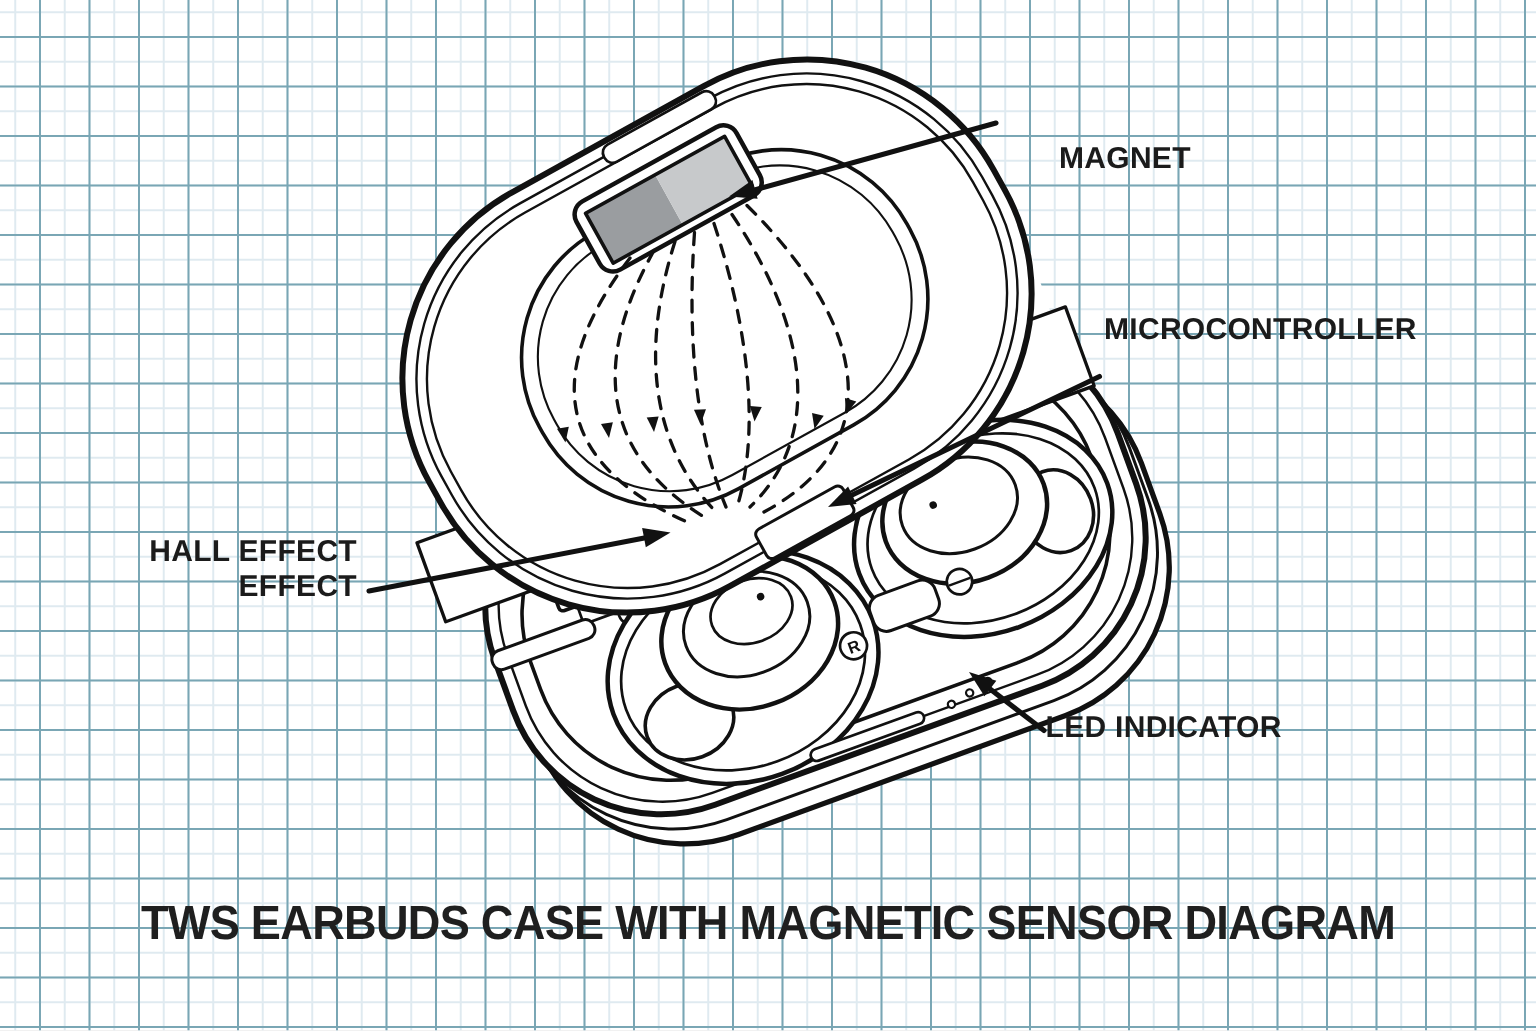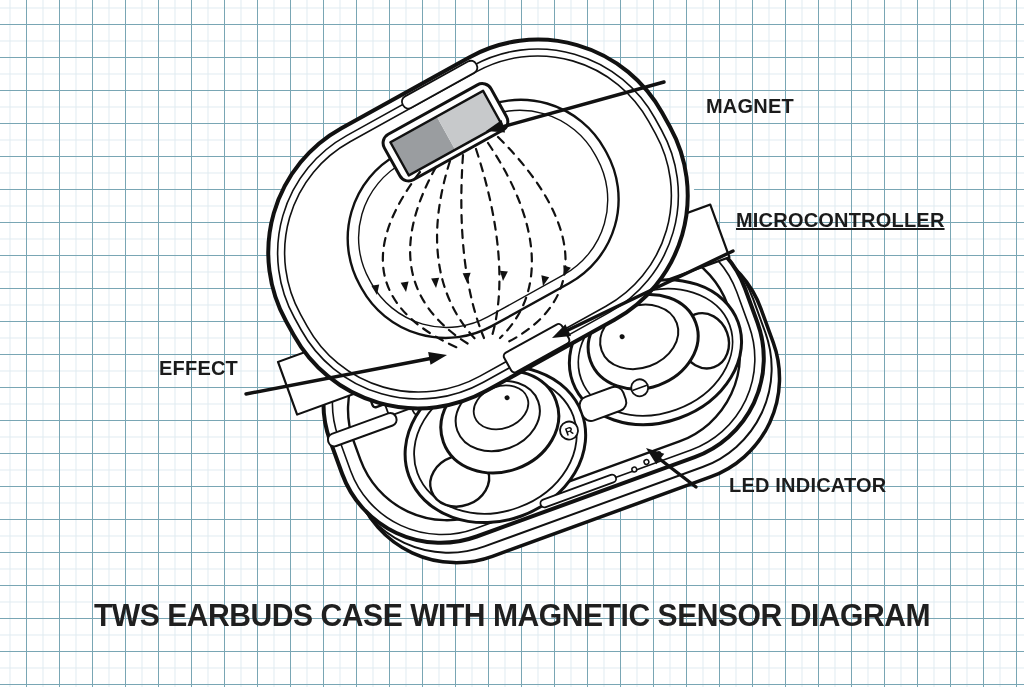--- a/index.html
+++ b/index.html
@@ -20,23 +20,23 @@
     background-size:33px 33px, 33px 33px, 16.5px 16.5px, 16.5px 16.5px;
     background-position:-7px -9px;
     font-family:"Liberation Sans","DejaVu Sans",sans-serif;
   }
   svg.drawing{position:absolute; left:0; top:0;}
   .label{
     position:absolute; font-weight:700; font-size:20px; line-height:23px;
     color:var(--label-text); letter-spacing:0.2px; white-space:nowrap;
   }
   .label-magnet{left:706px; top:71px;margin-top:24px;}
-  .label-mcu{left:736px; top:208px; line-height:25px;text-decoration:underline;}
+  .label-mcu{left:736px; top:208px; line-height:25px;}
   .label-hall{right:786px; top:357px; text-align:right;}
-  .label-led{left:697px; top:474px;margin-left:32px;}
+  .label-led{left:697px; top:474px;}
   .title{
     position:absolute; left:0; top:597px; width:1024px; margin:0;
     text-align:center; font-weight:700; font-size:32px; color:#1f1f1f;
     letter-spacing:-0.5px; transform:scaleX(0.94);
   }
 </style>
 </head>
 <body>
 
 <div class="stage">
@@ -192,19 +192,20 @@
     </g>
   </svg>
 
   <div class="label label-magnet">MAGNET</div>
 
   <div class="label label-mcu">
     <div>MICROCONTROLLER</div>
   </div>
 
   <div class="label label-hall">
+    <div>HALL EFFECT</div>
     <div>EFFECT</div>
   </div>
 
   <div class="label label-led">LED INDICATOR</div>
 
   <h1 class="title">TWS EARBUDS CASE WITH MAGNETIC SENSOR DIAGRAM</h1>
 </div>
 
 </body></html>

